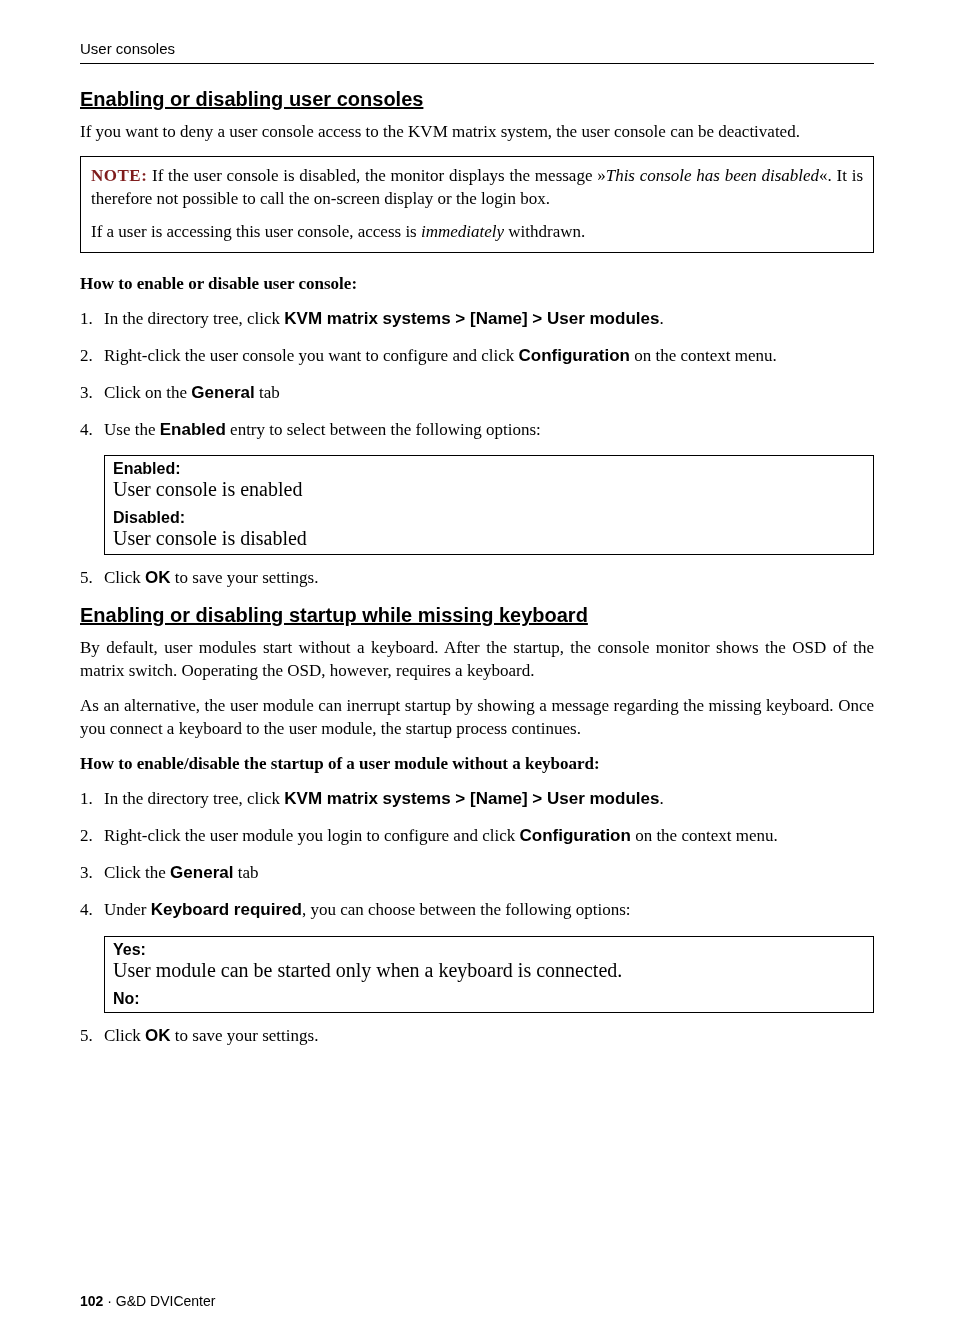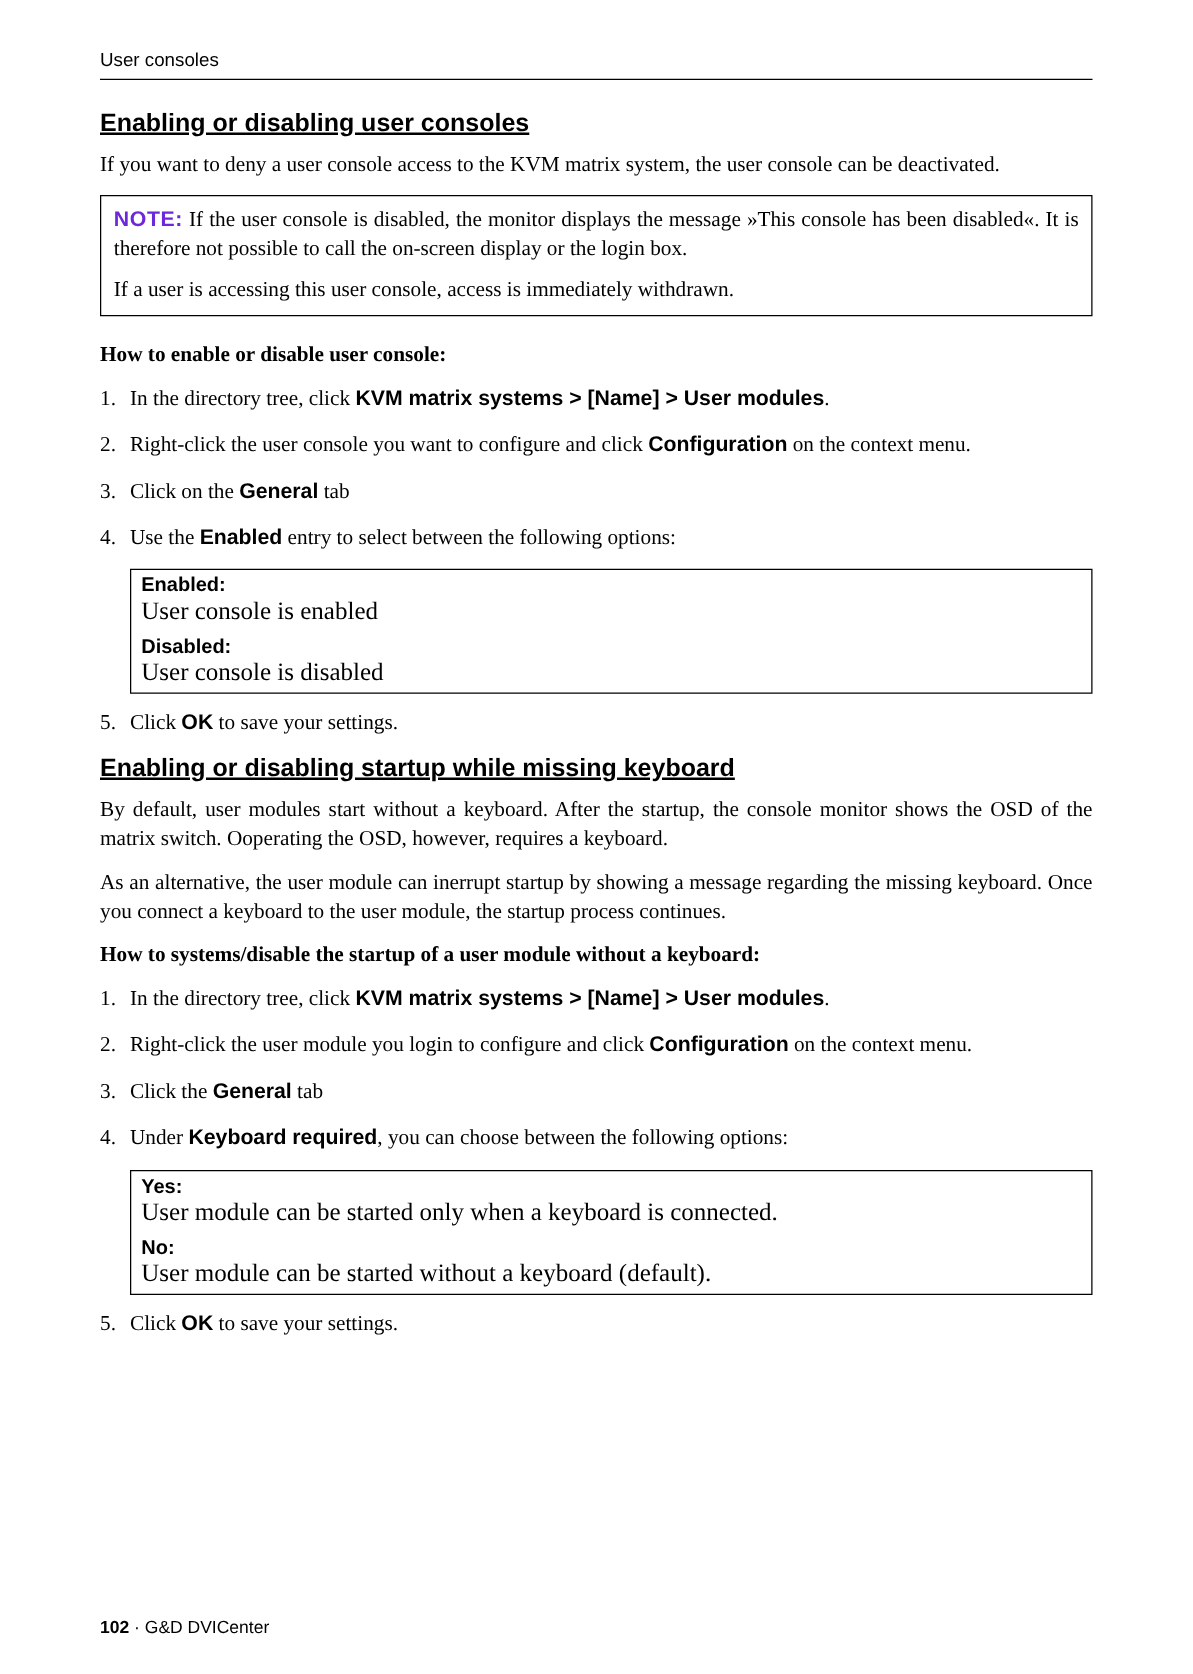--- a/index.html
+++ b/index.html
@@ -42,26 +42,27 @@
     margin: 12px 0 20px 0;
   }
   .note-box p {
     margin: 0 0 10px 0;
     text-align: justify;
   }
   .note-box p:last-child {
     margin-bottom: 0;
   }
   .note-label {
-    font-family: Liberation Sans, sans-serif;
+    font-family: Liberation Serif, serif;
     font-weight: 900;
-    color: #6d28d9;
+    color: #7f1d1d;
     letter-spacing: 0.5px;
   }
   em, .italic {
+    font-style: italic;
   }
   .bold-serif {
     font-weight: bold;
   }
   .sans-bold {
     font-family: Arial, Helvetica, sans-serif;
     font-weight: 600;
     text-align: center;
   }
   .step-list {
@@ -168,21 +169,21 @@
     <li><span class="num">5.</span>
       <span>Click </span><span class="sans-bold">OK</span><span> to save your settings.</span>
     </li>
   </ol>
 
   <h2>Enabling or disabling startup while missing keyboard</h2>
 
   <p>By default, user modules start without a keyboard. After the startup, the console monitor shows the OSD of the matrix switch. Ooperating the OSD, however, requires a keyboard.</p>
   <p>As an alternative, the user module can inerrupt startup by showing a message regarding the missing keyboard. Once you connect a keyboard to the user module, the startup process continues.</p>
 
-  <p class="bold-serif">How to systems/disable the startup of a user module without a keyboard:</p>
+  <p class="bold-serif">How to enable/disable the startup of a user module without a keyboard:</p>
 
   <ol class="step-list">
     <li><span class="num">1.</span>
       <span>In the directory tree, click </span><span class="sans-bold">KVM matrix systems &gt; [Name] &gt; User modules</span><span>.</span>
     </li>
     <li><span class="num">2.</span>
       <span>Right-click the user module you login to configure and click </span><span class="sans-bold">Configuration</span><span> on the context menu.</span>
     </li>
     <li><span class="num">3.</span>
       <span>Click the </span><span class="sans-bold">General</span><span> tab</span>
@@ -192,21 +193,20 @@
     </li>
   </ol>
 
   <div class="opt-table">
     <div class="opt-row">
       <div class="opt-key">Yes:</div>
       <div class="opt-val">User module can be started only when a keyboard is connected.</div>
     </div>
     <div class="opt-row">
       <div class="opt-key">No:</div>
-      <div class="opt-val">User module can be started without a keyboard (default).</div>
     </div>
   </div>
 
   <ol class="step-list">
     <li><span class="num">5.</span>
       <span>Click </span><span class="sans-bold">OK</span><span> to save your settings.</span>
     </li>
   </ol>
 
   <div class="footer">

